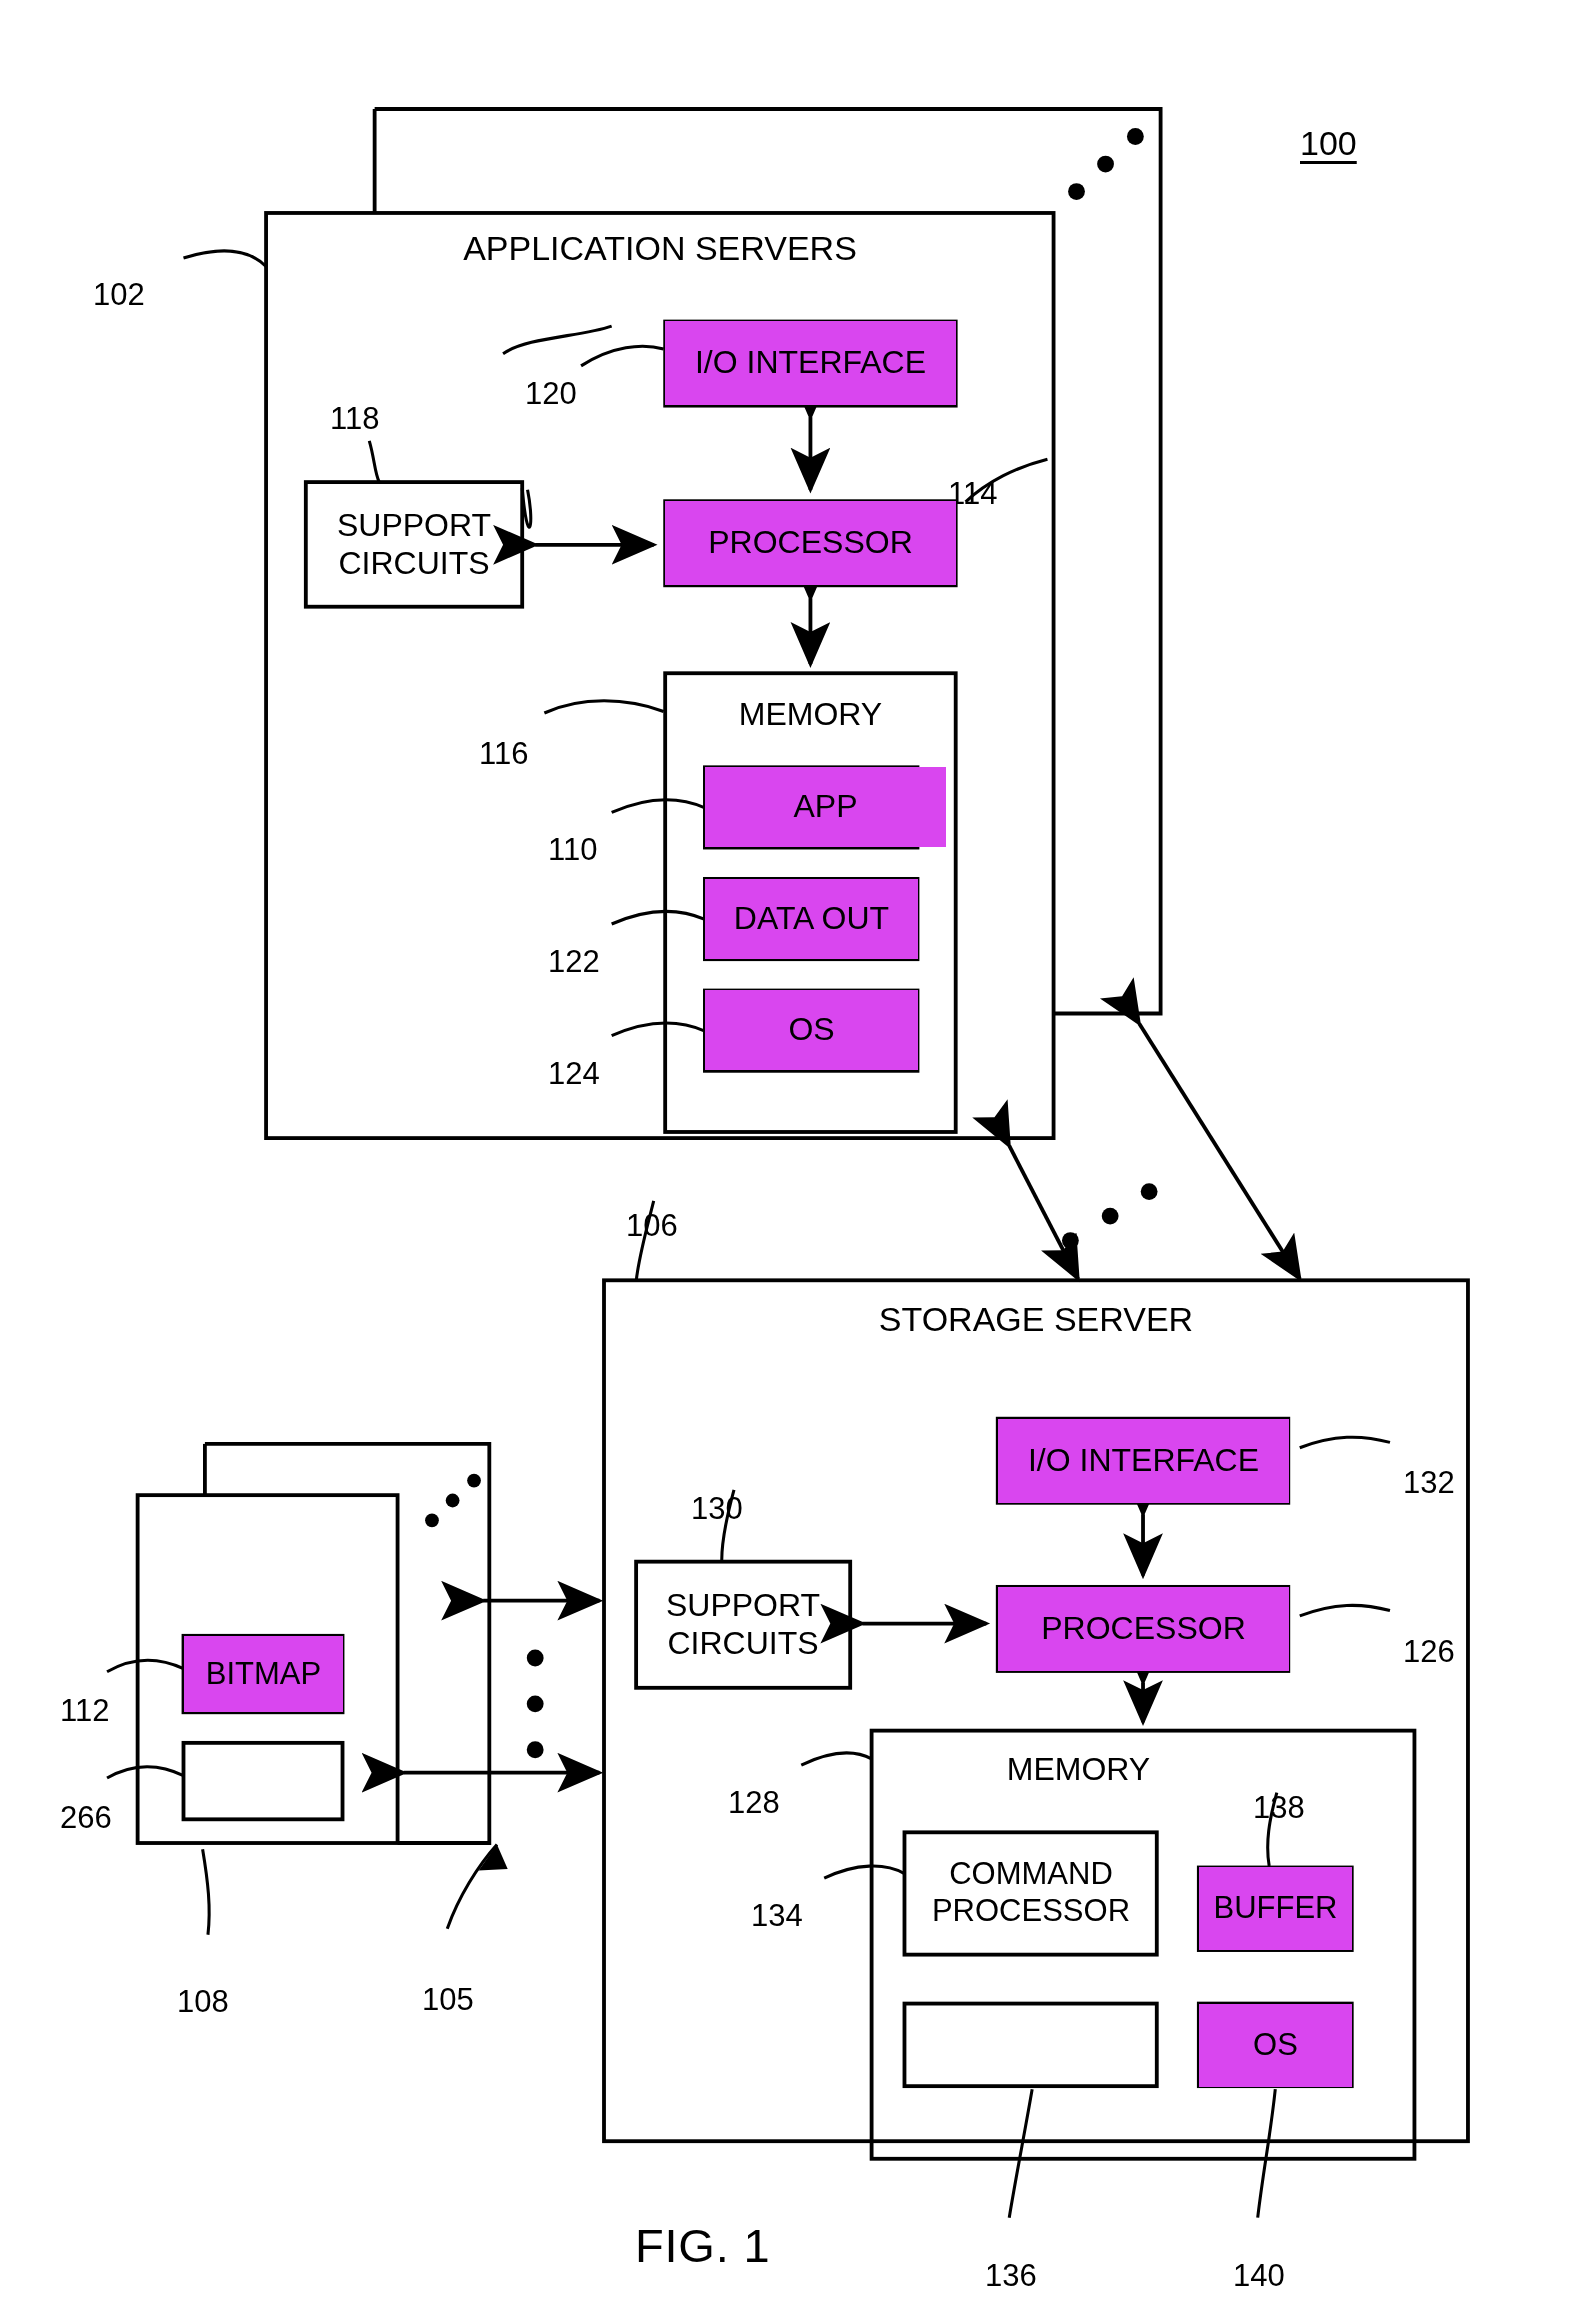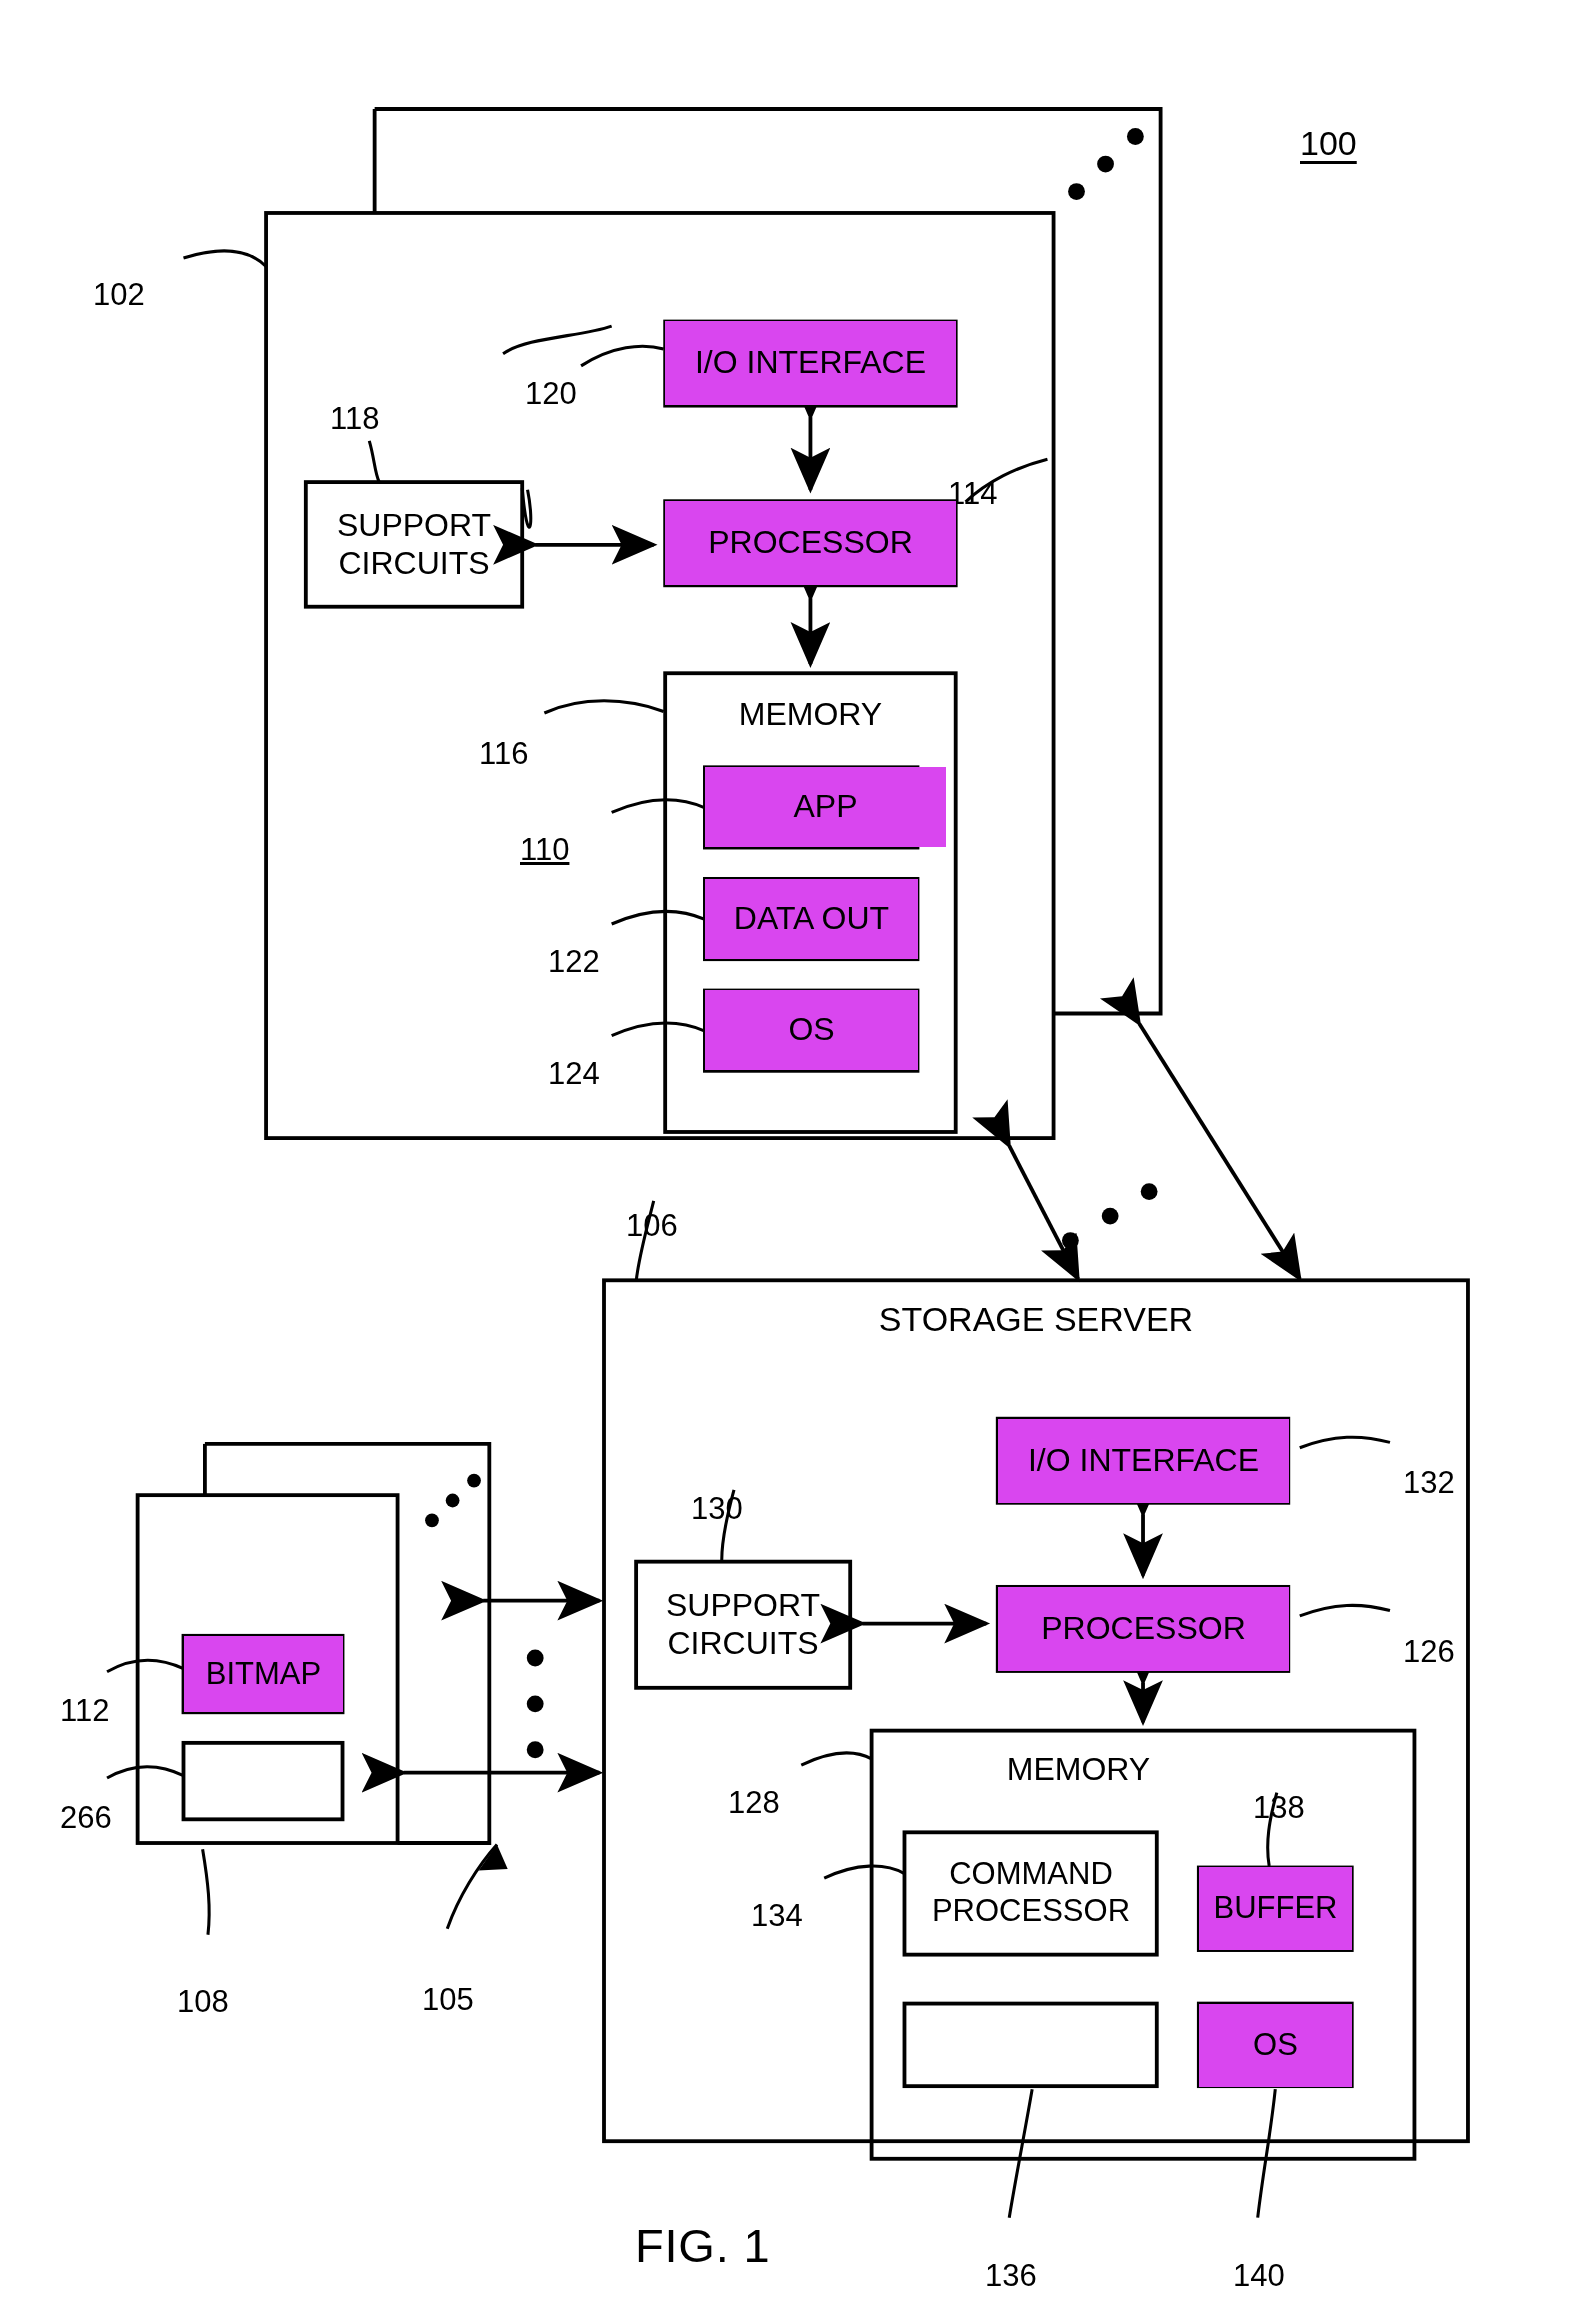--- a/index.html
+++ b/index.html
@@ -130,41 +130,42 @@
       <path d="M483,576 C490,600 490,618 496,630" stroke-width="4"></path>
 
       <path d="M760,478 C800,452 840,448 868,456" stroke-width="4"></path>
 
     </g>
   </svg>
 
   <div class="ref ul" style="left:1300px; top:84px; font-size:34px;">100</div>
 
   <div class="ref" style="left:93px; top:237px;">102</div>
+  <div class="box-title" style="left:266px; top:229px; width:788px; font-size:34px;">APPLICATION SERVERS</div>
 
   <div class="ref" style="left:348px; top:245px;"></div>
 
   <div class="ref" style="left:525px; top:336px;">120</div>
   <div class="cbox ctr" style="left:665px; top:321px; width:291px; height:84px; font-size:32px; border:none;">I/O INTERFACE</div>
 
   <div class="ref" style="left:330px; top:361px;">118</div>
 
   <div class="ref" style="left:948px; top:436px;">114</div>
   <div class="cbox ctr" style="left:665px; top:501px; width:291px; height:84px; font-size:32px; border:none;">PROCESSOR</div>
 
   <div class="ctr" style="position:absolute; left:306px; top:482px; width:216px; height:125px;
                           font-size:32px; flex-direction:column;">
     <div>SUPPORT</div>
     <div>CIRCUITS</div>
   </div>
 
   <div class="ref" style="left:479px; top:696px;">116</div>
   <div class="box-title" style="left:665px; top:696px; width:291px; font-size:32px;">MEMORY</div>
 
-  <div class="ref" style="left:520px; top:792px;text-decoration:underline;">110</div>
+  <div class="ref" style="left:548px; top:792px;">110</div>
   <div class="cbox ctr" style="left:705px; top:767px; width:241px; height:80px; font-size:32px; border:none;">APP</div>
 
   <div class="ref" style="left:548px; top:904px;">122</div>
   <div class="cbox ctr" style="left:705px; top:879px; width:213px; height:80px; font-size:32px; border:none;">DATA  OUT</div>
 
   <div class="ref" style="left:548px; top:1016px;">124</div>
   <div class="cbox ctr" style="left:705px; top:990px; width:213px; height:80px; font-size:32px; border:none;">OS</div>
 
   <div class="ref" style="left:626px; top:1168px;">106</div>
   <div class="box-title" style="left:604px; top:1300px; width:864px; font-size:34px;">STORAGE SERVER</div>

